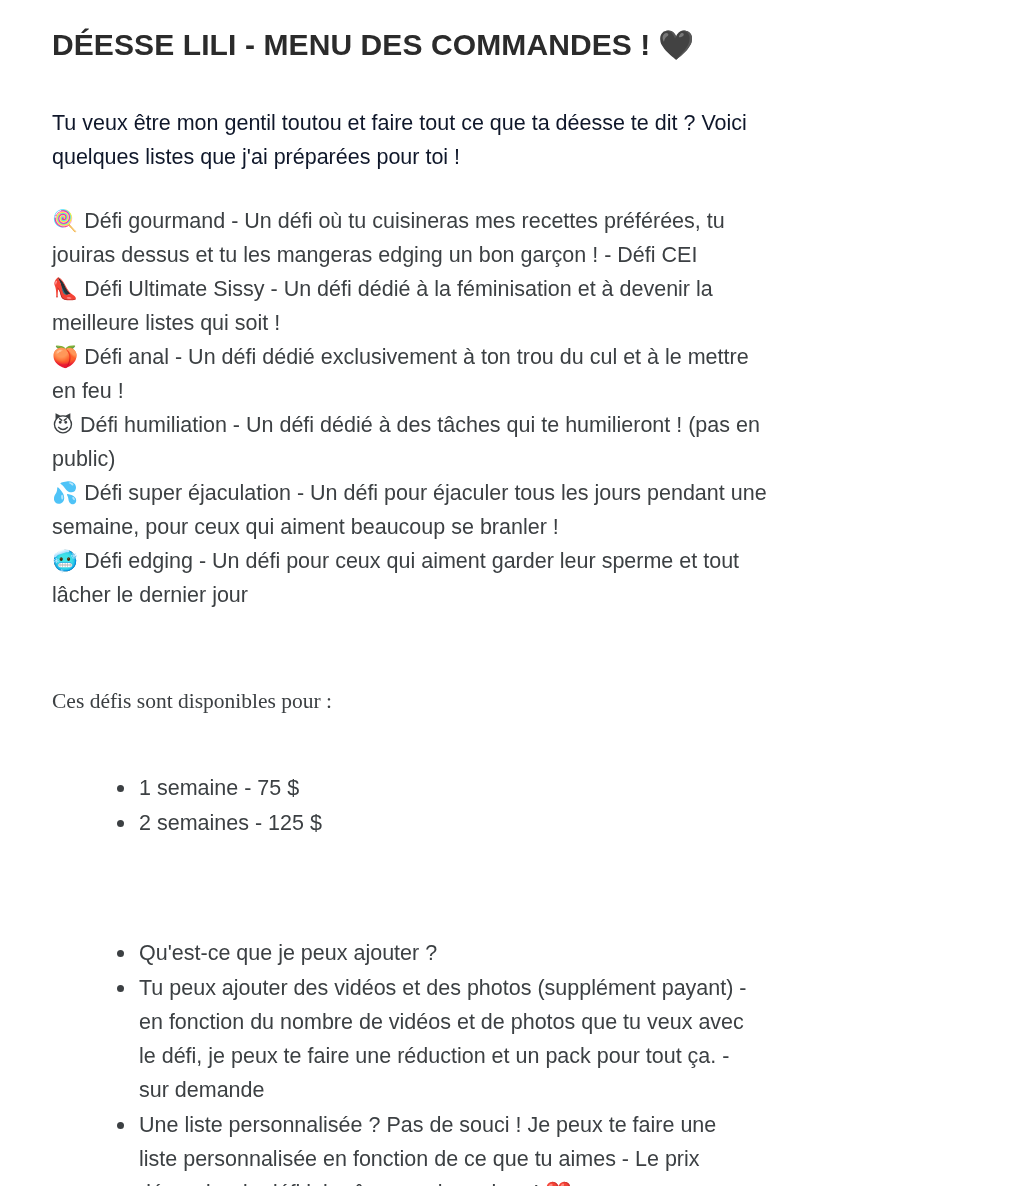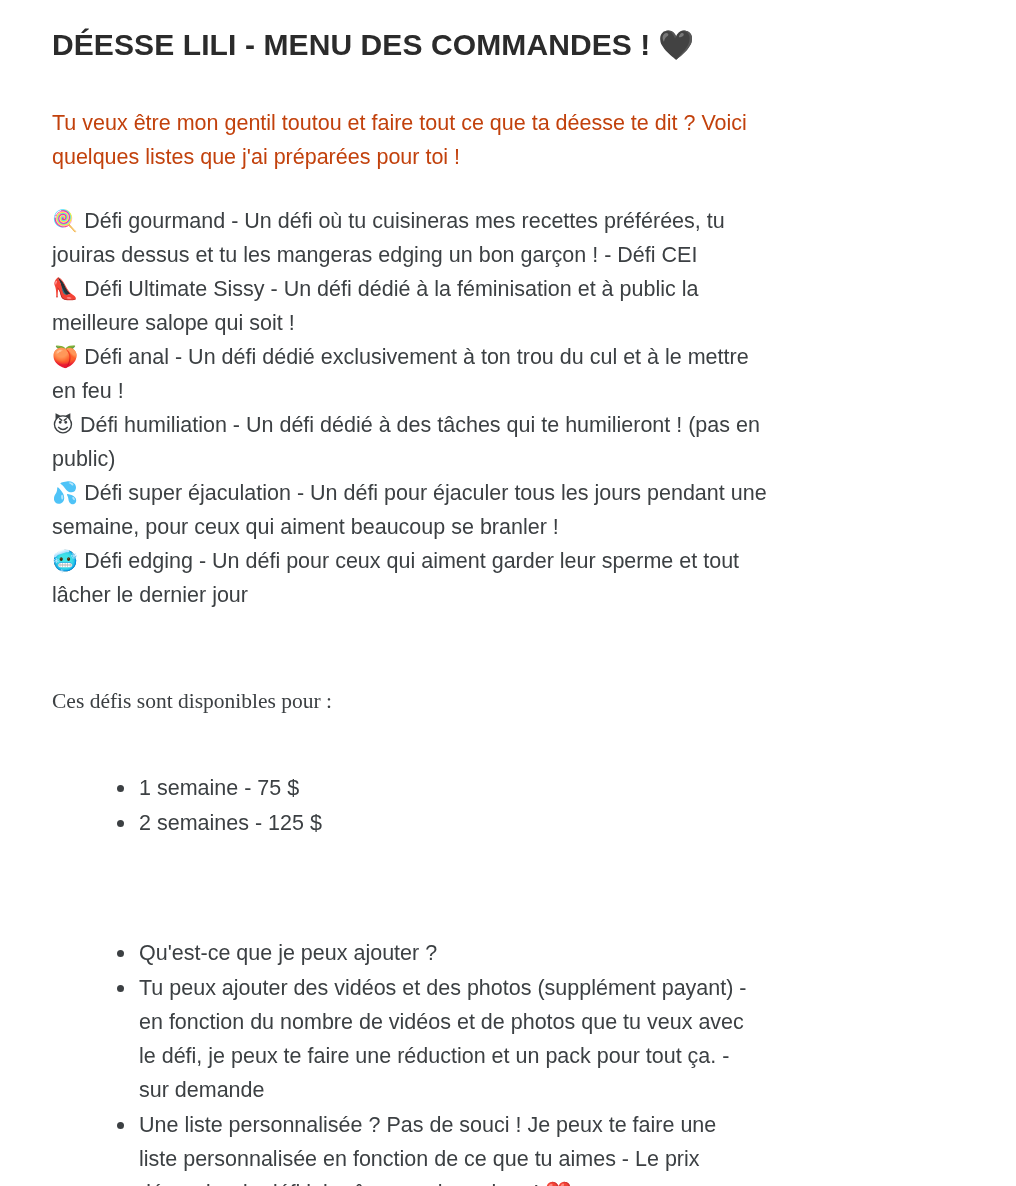--- a/index.html
+++ b/index.html
@@ -33,21 +33,21 @@
     margin: 0 0 0 0;
     padding-top: 8px;
   }
   .doc-title .emoji {
     font-size: 29px;
   }
 
   .para {
     font-size: 21.5px;
     line-height: 34px;
-    color: #c2410c;
+    color: #0f172a;
     margin: 0;
     max-width: 905px;
   }
 
   .block-gap-intro { height: 42px; }
   .block-gap-after-intro { height: 30px; }
   .block-gap-large { height: 72px; }
   .block-gap-med { height: 36px; }
   .block-gap-lists { height: 62px; }
 
@@ -115,21 +115,21 @@
   </h1>
 
   <div class="block-gap-intro"></div>
 
   <p class="para">Tu veux être mon gentil toutou et faire tout ce que ta déesse te dit ? Voici quelques listes que j'ai préparées pour toi !</p>
 
   <div class="block-gap-after-intro"></div>
 
   <div class="challenge-list">
     <p class="challenge-line"><span class="emoji">🍭</span><span>Défi gourmand - Un défi où tu cuisineras mes recettes préférées, tu jouiras dessus et tu les mangeras edging un bon garçon ! - Défi CEI</span></p>
-    <p class="challenge-line"><span class="emoji">👠</span><span>Défi Ultimate Sissy - Un défi dédié à la féminisation et à public la meilleure salope qui soit !</span></p>
+    <p class="challenge-line"><span class="emoji">👠</span><span>Défi Ultimate Sissy - Un défi dédié à la féminisation et à devenir la meilleure listes qui soit !</span></p>
     <p class="challenge-line"><span class="emoji">🍑</span><span>Défi anal - Un défi dédié exclusivement à ton trou du cul et à le mettre en feu !</span></p>
     <p class="challenge-line"><span class="emoji">😈</span><span>Défi humiliation - Un défi dédié à des tâches qui te humilieront ! (pas en public)</span></p>
     <p class="challenge-line"><span class="emoji">💦</span><span>Défi super éjaculation - Un défi pour éjaculer tous les jours pendant une semaine, pour ceux qui aiment beaucoup se branler !</span></p>
     <p class="challenge-line"><span class="emoji">🥶</span><span>Défi edging - Un défi pour ceux qui aiment garder leur sperme et tout lâcher le dernier jour</span></p>
   </div>
 
   <div class="block-gap-large"></div>
 
   <p class="lead-line">Ces défis sont disponibles pour :</p>
 

